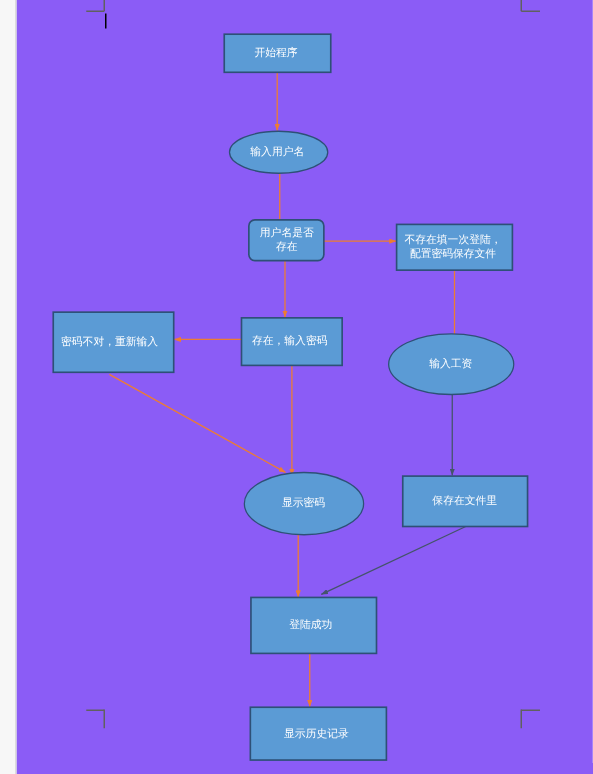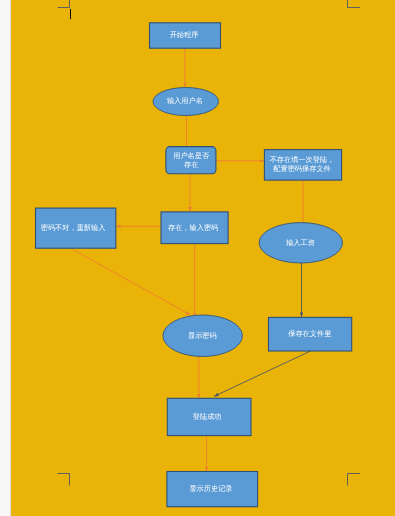--- a/index.html
+++ b/index.html
@@ -1,18 +1,18 @@
 <!DOCTYPE html>
 <html><head>
 <meta charset="utf-8">
 <style>
   html,body{margin:0;padding:0;}
   body{width:395px;height:516px;overflow:hidden;background:#ffffff;
        font-family:"Liberation Sans",sans-serif;}
-  #page{position:absolute;left:0;top:0;width:395px;height:516px;background:#eab308;}
+  #page{position:absolute;left:0;top:0;width:395px;height:516px;background:#8b5cf6;}
   #offpage{position:absolute;left:0;top:0;width:10px;height:516px;background:#f7f7f7;
            border-right:1px solid #dcdcdc;}
   svg.fc{position:absolute;left:0;top:0;width:395px;height:516px;display:block;}
   .nodetext{fill:#ffffff;font-family:"Liberation Sans",sans-serif;font-size:7.2px;
             text-anchor:middle;dominant-baseline:middle;
             text-rendering:geometricPrecision;}
   #cursor{position:absolute;background:#000;}
 </style>
 </head>
 <body>

